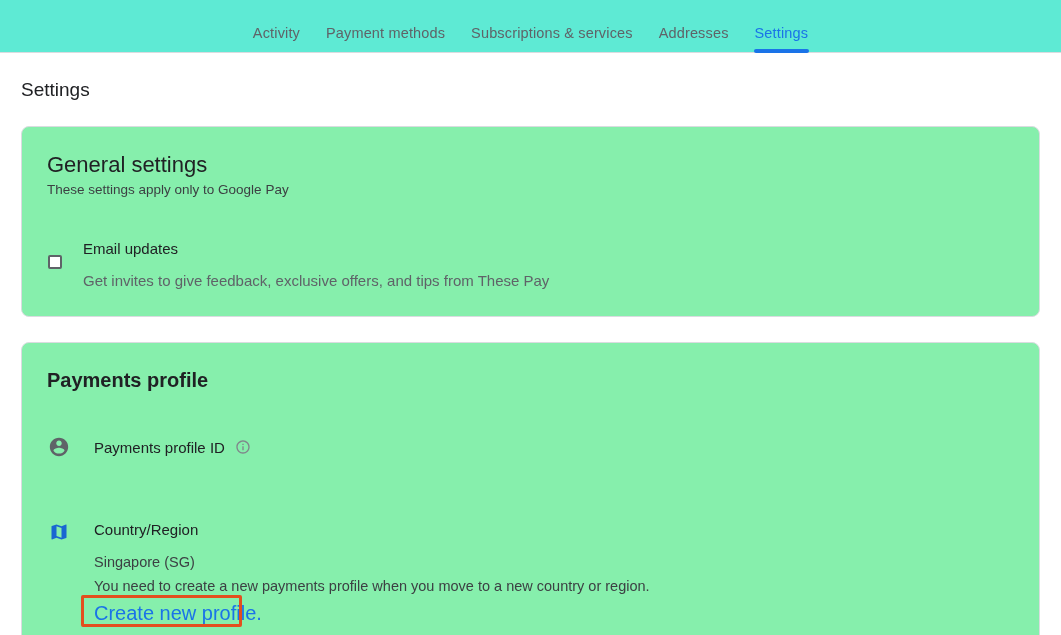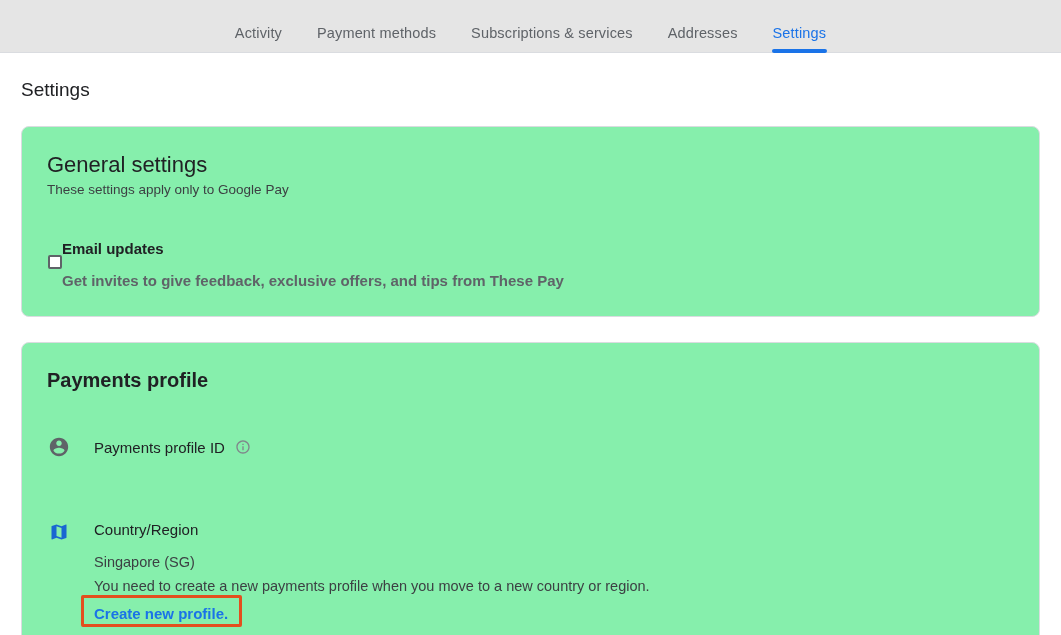--- a/index.html
+++ b/index.html
@@ -16,22 +16,22 @@
   html,body{margin:0;padding:0;}
   body{
     width:1061px;height:635px;overflow:hidden;background:#fff;
     font-family:"Liberation Sans","DejaVu Sans",sans-serif;
     color:var(--text_primary);
     -webkit-font-smoothing:antialiased;
   }
   
   .tabbar{
     height:53px;border-bottom:1px solid var(--border_gray);
-    display:flex;justify-content:center;align-items:flex-end;gap:33px;
-    background:#e5e5e5;
+    display:flex;justify-content:center;align-items:flex-end;gap:24px;
+    background:#5eead4;
   }
   .tab{
     position:relative;padding:0 1px 10px;cursor:pointer;
     font-size:14.5px;line-height:17px;color:var(--text_secondary);
     letter-spacing:.15px;white-space:nowrap;
   }
   .tab.active{color:var(--accent_blue);}
   .tab-underline{
     position:absolute;left:0;right:0;bottom:-1px;height:4px;
     background:var(--accent_blue);border-radius:3px;
@@ -50,38 +50,38 @@
   .card-payments{height:360px;}
   .card-title-lg{font-size:22px;font-weight:400;margin:0;line-height:26px;color:var(--text_primary);}
   .card-title-md{font-size:20px;font-weight:700;margin:0;line-height:24px;color:var(--text_primary);}
   .card-subtitle{font-size:13.5px;margin:4px 0 12px 0;line-height:16px;color:var(--text_tertiary);}
   
   .setting-row{display:flex;margin-top:42px;}
   .checkbox{
     width:14px;height:14px;border:2px solid var(--icon_gray);border-radius:2px;
     margin:15px 0 0 1px;flex:none;cursor:pointer;background:#fff;
   }
-  .setting-text{font-weight:bold;}
+  .setting-text{margin-left:21px;}
   .setting-label{font-size:15px;line-height:17px;color:var(--text_primary);}
   .setting-desc{font-size:15px;line-height:17px;color:var(--text_secondary);margin-top:15px;}
   
   .prow{display:flex;align-items:flex-start;}
   .prow-id{margin-top:44px;}
   .prow-country{margin-top:63px;}
   .icon-wrap{flex:none;display:block;}
   .icon-account{width:22px;height:22px;margin-left:1px;margin-right:24px;}
   .icon-map{width:20px;height:20px;margin-left:2px;margin-right:25px;margin-top:1px;}
   .icon-info{width:16px;height:16px;margin-left:10px;display:inline-block;vertical-align:middle;cursor:pointer;}
   .label-with-info{display:flex;align-items:center;height:22px;}
   .row-label{font-size:15px;line-height:17px;color:var(--text_primary);}
   .country-value{font-size:14.5px;line-height:17px;color:var(--text_tertiary);margin-top:16px;}
   .country-note{font-size:14.5px;line-height:17px;color:var(--text_tertiary);margin-top:7px;}
   .link-wrap{position:relative;display:inline-block;margin-top:10px;}
   .create-link{
-    font-size:15px;line-height:17px;font-weight:700;
+    font-size:20px;line-height:17px;font-weight:400;
     color:var(--accent_blue);text-decoration:none;cursor:pointer;margin-top:36px;
   }
   .annotation-box{
     position:absolute;left:-13px;top:-10px;width:161px;height:32px;
     border:3.5px solid var(--highlight_orange);border-radius:2px;
     pointer-events:none;
   }
   svg{display:block;}
 </style>
 </head>

